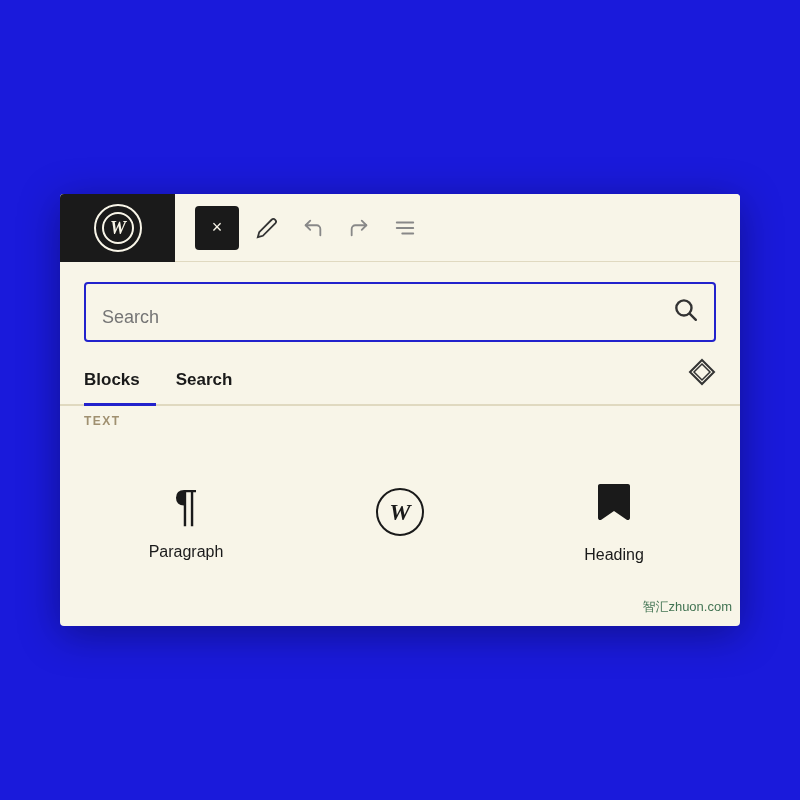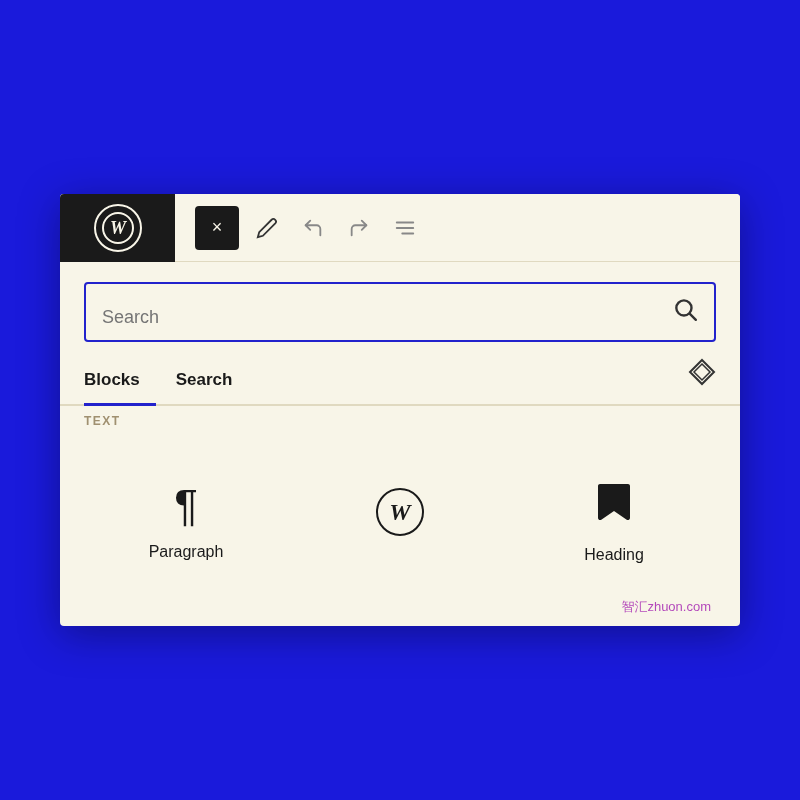--- a/index.html
+++ b/index.html
@@ -214,23 +214,23 @@
     }
 
     .block-label.custom-variation {
       color: #2222cc;
     }
 
     
     .watermark {
       position: absolute;
       bottom: 10px;
-      right: 29px;
+      right: 8px;
       font-size: 13px;
-      color: #a21caf;
+      color: #14532d;
       opacity: 0.8;
     }
   </style>
 </head>
 <body>
 
 <div class="outer-bg"></div>
 
 <div class="panel-wrapper">
 

